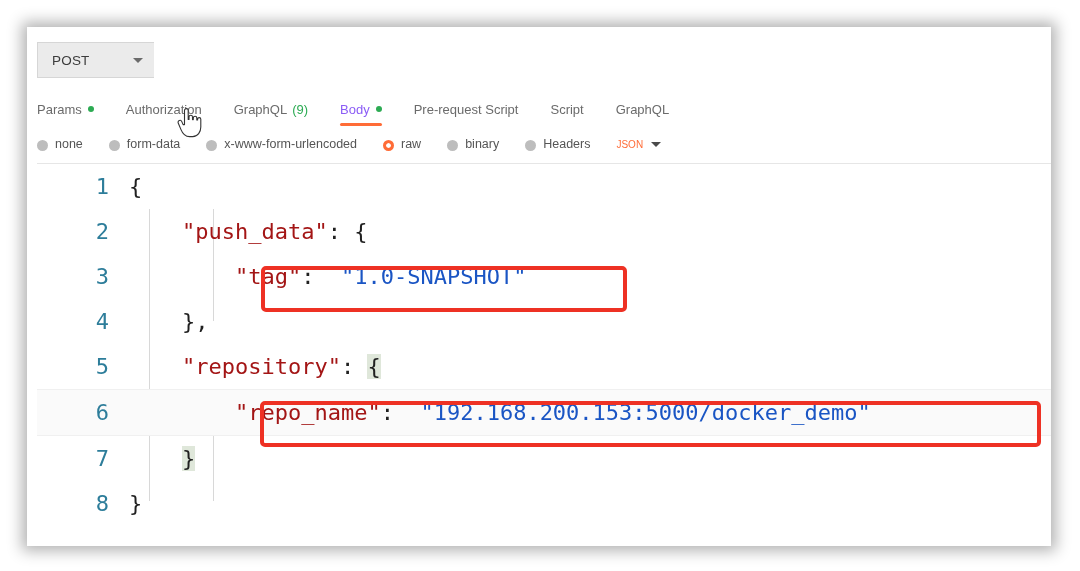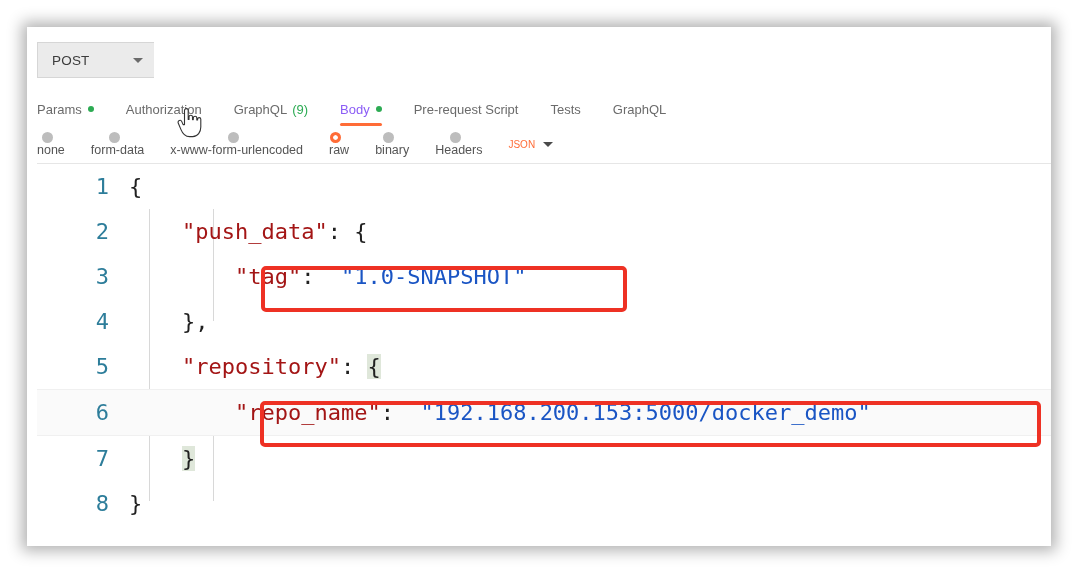--- a/index.html
+++ b/index.html
@@ -142,25 +142,24 @@
     position: absolute;
     left: 10px;
     top: 104px;
     width: 1012px;
     height: 26px;
     display: flex;
     align-items: center;
   }
   .radio-item {
     display: flex;
-    align-items: center;
+    align-items: flex-end;
     margin-right: 26px;
     cursor: pointer;
     white-space: nowrap;
-    flex-direction: column;
   }
   .radio-dot {
     width: 11px; height: 11px;
     border-radius: 50%;
     background: #bdbdbd;
     margin-right: 7px;
     flex: none;
   }
   .radio-item.selected .radio-dot {
     background: #ffffff;
@@ -304,21 +303,21 @@
         <span>Body</span>
         <span class="dot"></span>
         <span class="underline"></span>
       </div>
 
       <div class="tab">
         <span>Pre-request Script</span>
       </div>
 
       <div class="tab">
-        <span>Tests</span>
+        <span>Script</span>
       </div>
 
       <div class="tab">
         <span>GraphQL</span>
       </div>
     </div>
 
     <div class="bodytype-row">
 
       <div class="radio-item">

